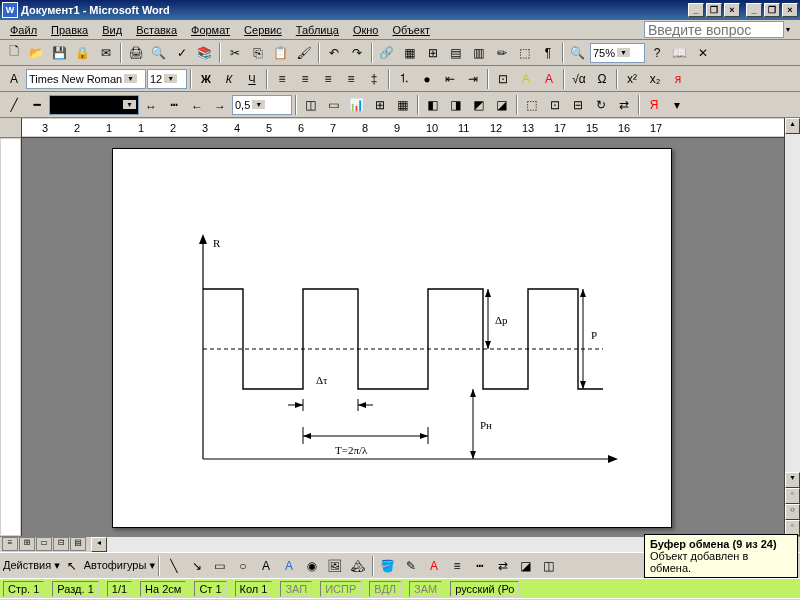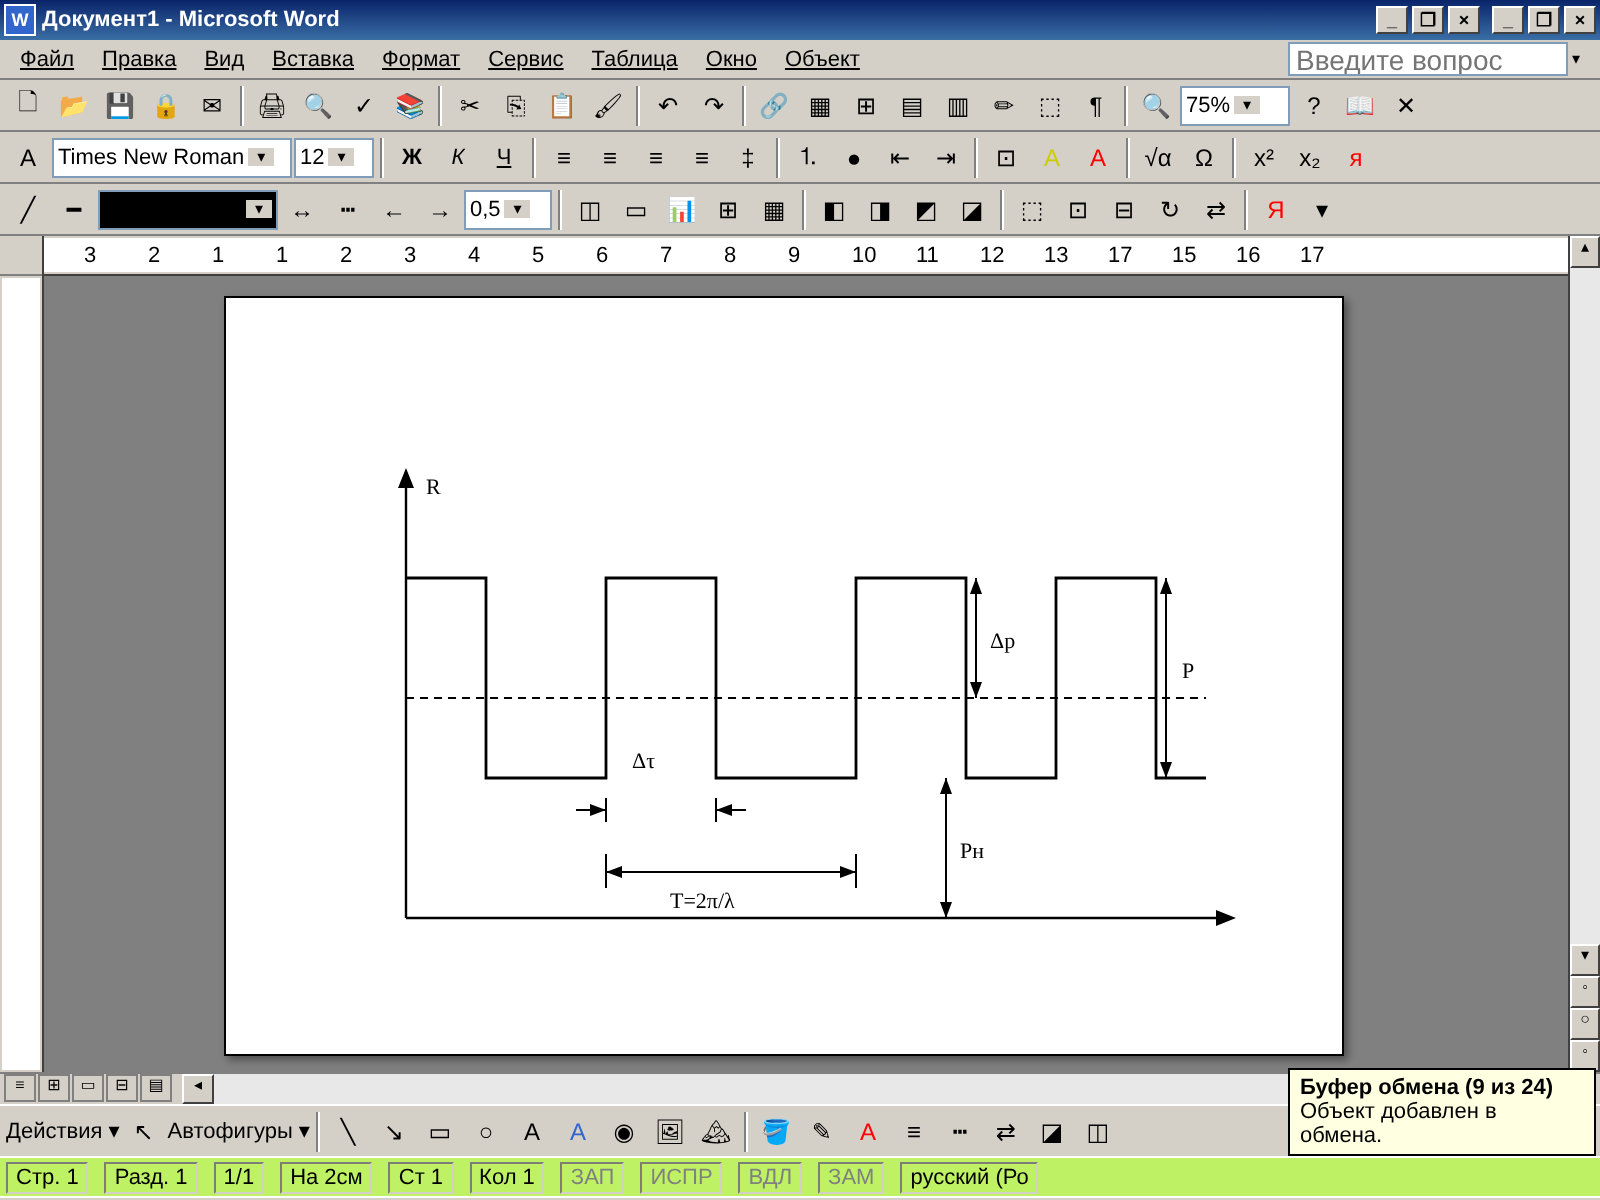--- a/index.html
+++ b/index.html
@@ -159,21 +159,21 @@
 <div class="toolbar">
   <div class="tbtn">╱</div>
   <div class="tbtn">━</div>
   <div class="combo" style="width:90px;background:#000;color:#000">
       <span class="cdd" style="margin-left:auto">▾</span>
     </div>
   <div class="tbtn">↔</div>
   <div class="tbtn">┅</div>
   <div class="tbtn">←</div>
   <div class="tbtn">→</div>
-  <div class="combo" style="width:44px">
+  <div class="combo" style="width:60px">
       <span>0,5</span>
       <span class="cdd">▾</span>
     </div>
   <div class="sep"></div>
   <div class="tbtn">◫</div>
   <div class="tbtn">▭</div>
   <div class="tbtn">📊</div>
   <div class="tbtn">⊞</div>
   <div class="tbtn">▦</div>
   <div class="sep"></div>

